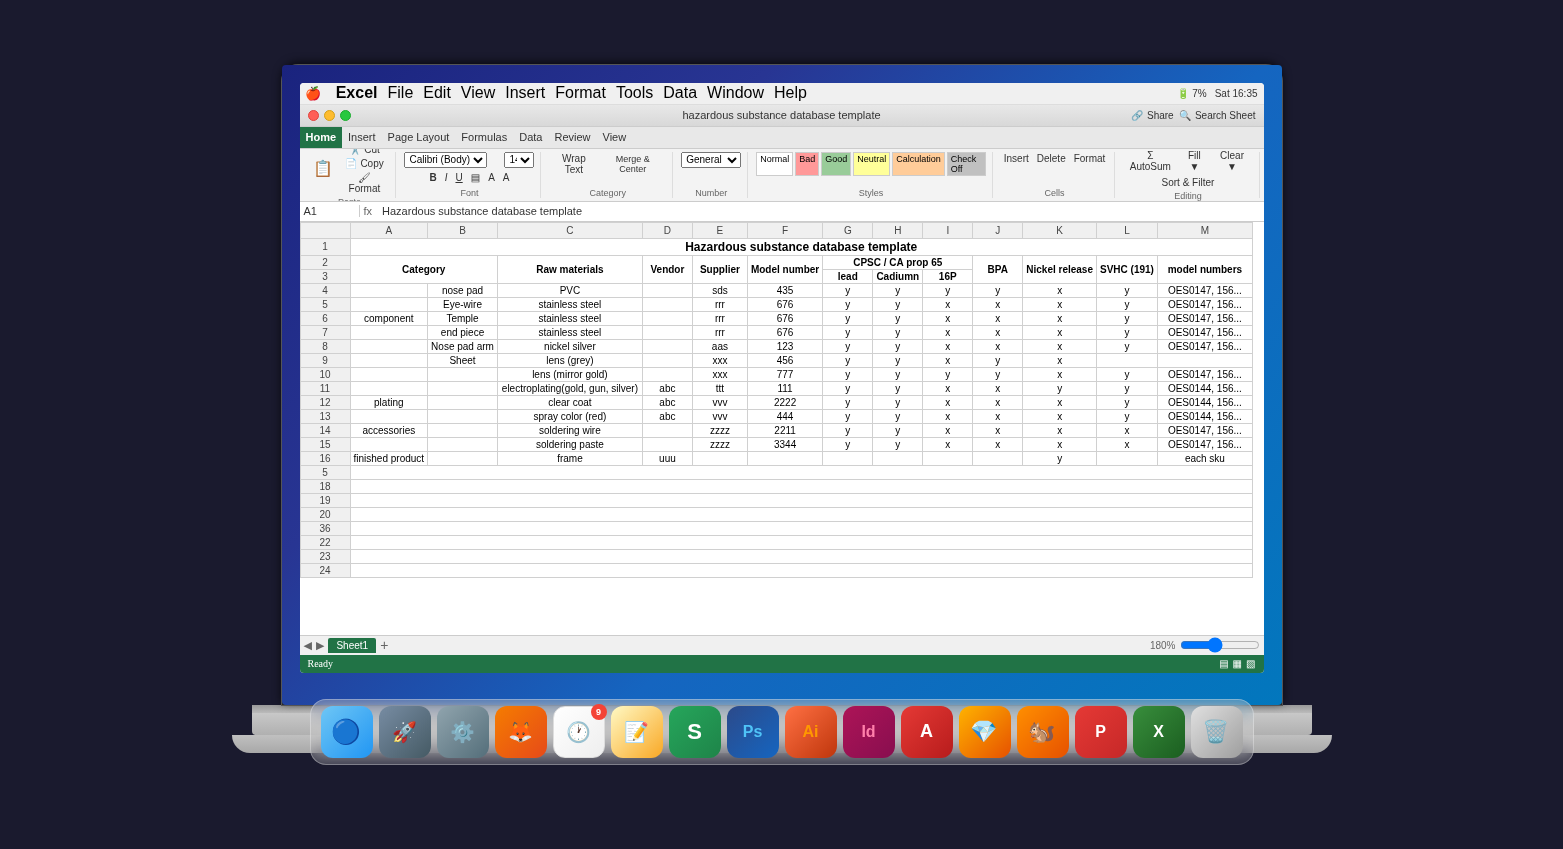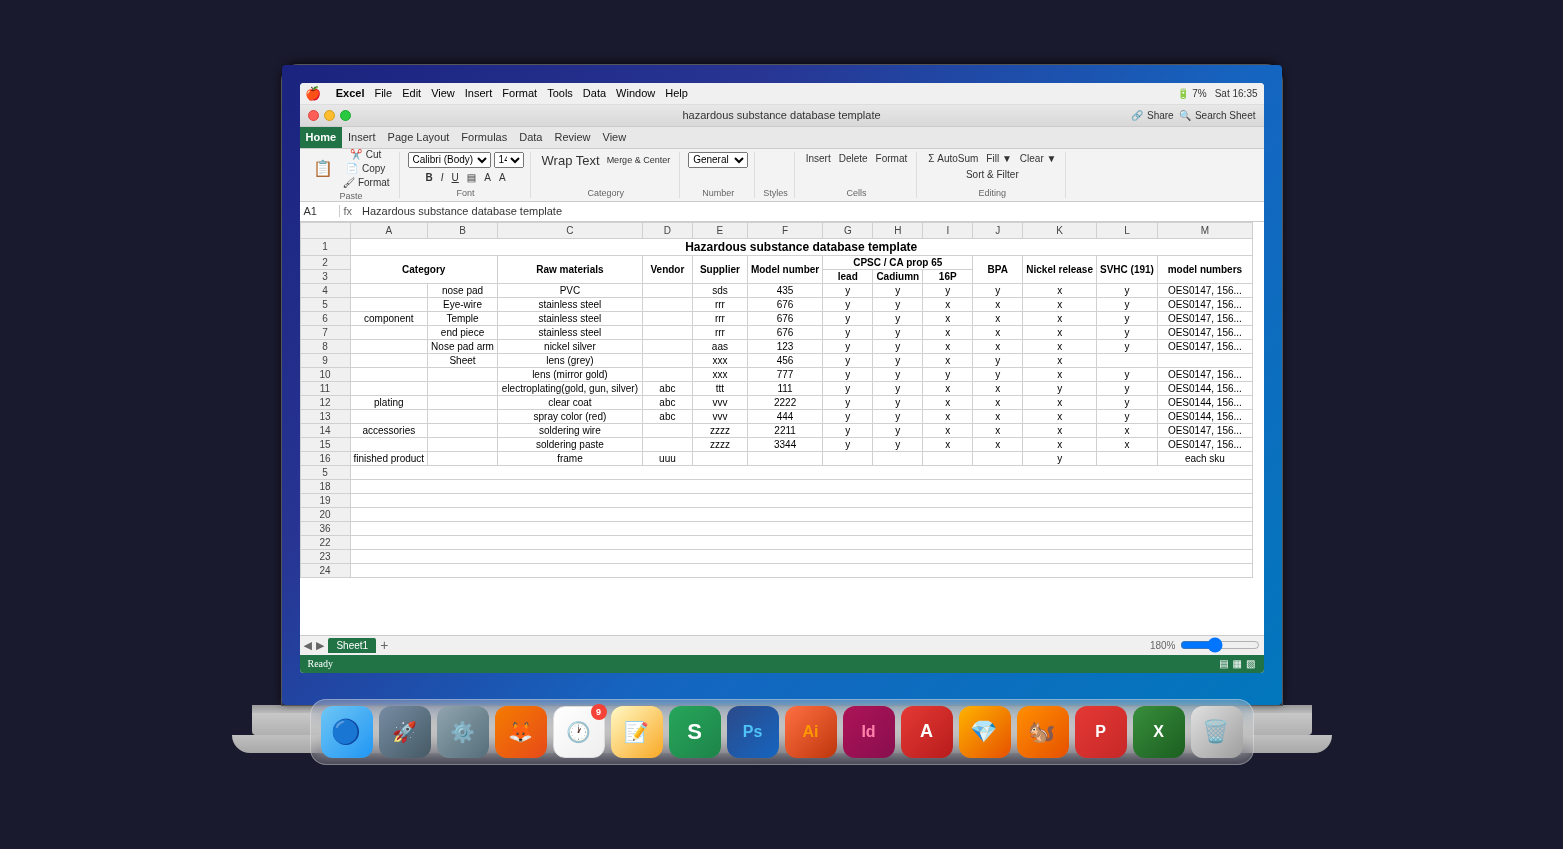--- a/index.html
+++ b/index.html
@@ -107,21 +107,21 @@
       align-items: center;
       gap: 10px;
     }
 
     .apple-logo {
       font-size: 13px;
       margin-right: 4px;
     }
 
     .menu-item {
-      font-size: 11px;
+      font-size: 16px;
       color: #000;
       cursor: pointer;
     }
 
     .menu-item.bold {
       font-weight: 700;
     }
 
     .menu-bar-right {
       margin-left: auto;
@@ -243,21 +243,21 @@
       height: 20px;
       background: #fff;
       border-bottom: 1px solid #ccc;
       display: flex;
       align-items: center;
       font-size: 11px;
       flex-shrink: 0;
     }
 
     .cell-ref {
-      width: 40px;
+      width: 60px;
       padding: 0 4px;
       border-right: 1px solid #ccc;
       font-size: 11px;
       color: #333;
     }
 
     .formula-content {
       padding: 0 6px;
       font-size: 11px;
       color: #333;
@@ -537,55 +537,63 @@
               <div style="display:flex;flex-direction:column;gap:1px">
                 <button class="ribbon-btn">✂️ Cut</button>
                 <button class="ribbon-btn">📄 Copy</button>
                 <button class="ribbon-btn">🖌 Format</button>
               </div>
             </div>
             <span class="ribbon-group-label">Paste</span>
           </div>
 
           <div class="ribbon-group">
-            <div style="display:flex;gap:3px">
+            <div style="display:flex;gap:17px">
               <select style="font-size:10px;height:16px;">
                 <option>Calibri (Body)</option>
               </select>
               <select style="font-size:10px;height:16px;width:30px;">
                 <option>14</option>
               </select>
             </div>
             <div style="display:flex;gap:2px;margin-top:1px">
               <button class="ribbon-btn" style="font-weight:700">B</button>
               <button class="ribbon-btn" style="font-style:italic">I</button>
               <button class="ribbon-btn" style="text-decoration:underline">U</button>
               <button class="ribbon-btn">▤</button>
               <button class="ribbon-btn">A</button>
               <button class="ribbon-btn">A</button>
             </div>
             <span class="ribbon-group-label">Font</span>
           </div>
 
           <div class="ribbon-group">
             <div style="display:flex;gap:1px">
-              <button class="ribbon-btn" style="font-size:13px">Wrap Text</button>
+              <button class="ribbon-btn" style="font-size:10px">Wrap Text</button>
               <button class="ribbon-btn" style="font-size:9px">Merge &amp; Center</button>
             </div>
             <span class="ribbon-group-label">Category</span>
           </div>
 
           <div class="ribbon-group">
             <select style="font-size:10px;height:16px;width:60px;">
               <option>General</option>
             </select>
             <span class="ribbon-group-label">Number</span>
           </div>
 
           <div class="ribbon-group">
+            <div style="display:flex;gap:2px;font-size:9px">
+              <span style="background:#fff;border:1px solid #ccc;padding:1px 3px;">Normal</span>
+              <span style="background:#ff9999;border:1px solid #ccc;padding:1px 3px;">Bad</span>
+              <span style="background:#99cc99;border:1px solid #ccc;padding:1px 3px;">Good</span>
+              <span style="background:#ffff99;border:1px solid #ccc;padding:1px 3px;">Neutral</span>
+              <span style="background:#ffcc99;border:1px solid #ccc;padding:1px 3px;">Calculation</span>
+              <span style="background:#c0c0c0;border:1px solid #ccc;padding:1px 3px;">Check Off</span>
+            </div>
             <span class="ribbon-group-label">Styles</span>
           </div>
 
           <div class="ribbon-group">
             <div style="display:flex;gap:2px;font-size:9px">
               <button class="ribbon-btn">Insert</button>
               <button class="ribbon-btn">Delete</button>
               <button class="ribbon-btn">Format</button>
             </div>
             <span class="ribbon-group-label">Cells</span>

